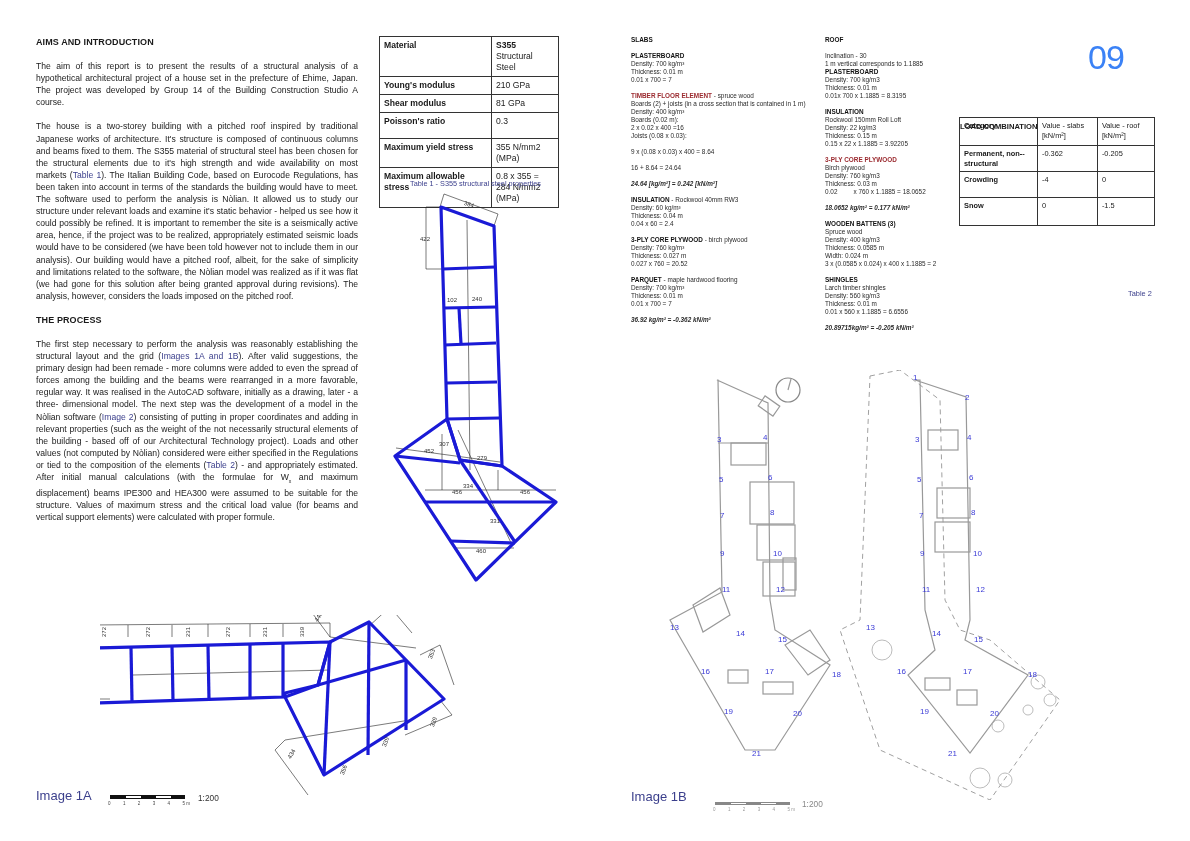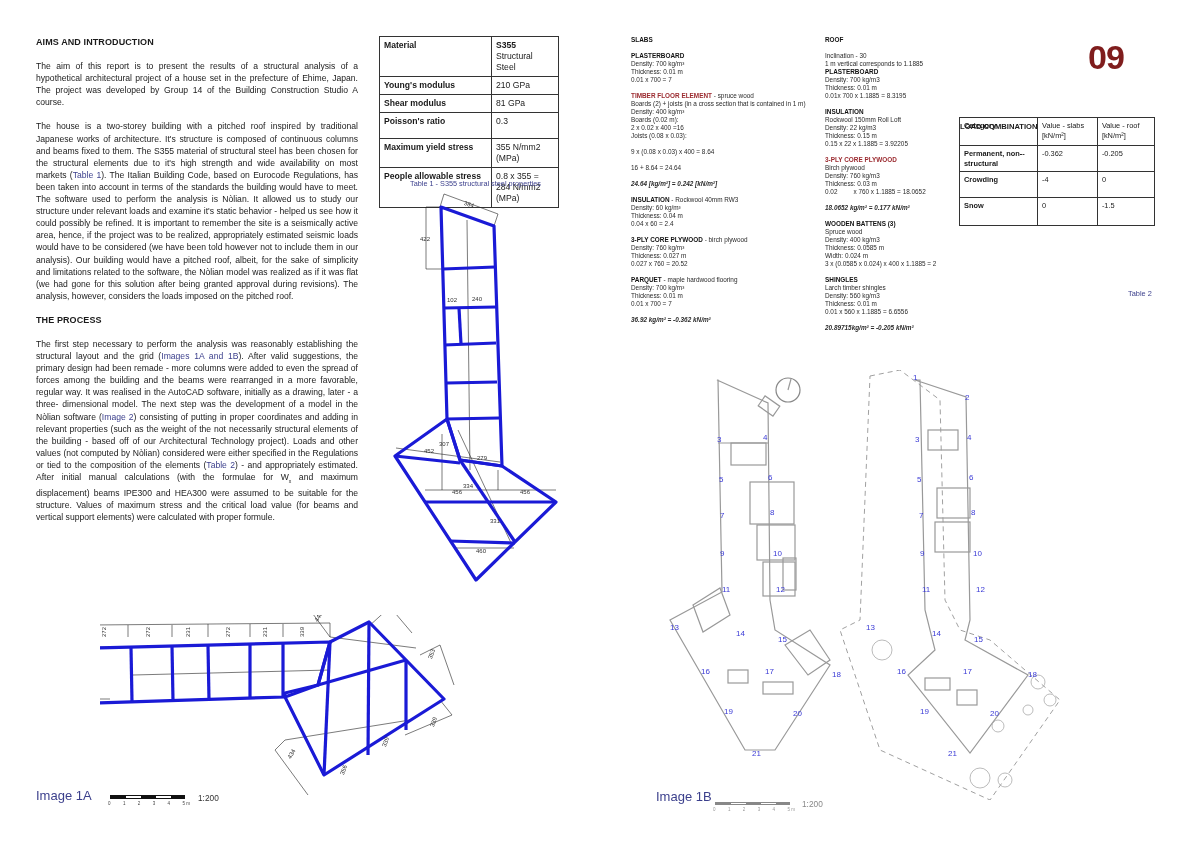--- a/index.html
+++ b/index.html
@@ -16,21 +16,21 @@
   table.t1 td { border: 1.4px solid #333; padding: 3px 4px; vertical-align: top; }
   table.t1 td.k { font-weight: bold; width: 112px; }
   .cap1 { left: 410px; top: 179px; font-size: 7.3px; color: #3b3f8c; }
 
   .mat { font-size: 6.4px; line-height: 8px; color: #2a2a2a; }
   .mat .h { font-weight: bold; color: #111; }
   .mat .red { color: #9b2a2f; font-weight: bold; }
   .mat .gap { height: 8px; }
   .mat .res { font-style: italic; font-weight: bold; }
 
-  .pagenum { left: 1088px; top: 38px; font-size: 34px; font-weight: bold; letter-spacing: -1px; color: #7f1d1d; }
+  .pagenum { left: 1088px; top: 38px; font-size: 34px; font-weight: normal; letter-spacing: -1px; color: #3b82f6; }
 
   .lc-title { left: 960px; top: 122px; font-size: 7.6px; font-weight: bold; }
   table.t2 { position: absolute; left: 959px; top: 117px; width: 196px; border-collapse: collapse; font-size: 7.4px; line-height: 9.5px; }
   table.t2 td { border: 1.4px solid #333; padding: 3px 4px; vertical-align: top; }
   table.t2 td.k { font-weight: bold; width: 78px; }
   table.t2 td.red { color: #9b2a2f; }
   .cap2 { left: 1128px; top: 289px; font-size: 7.4px; color: #3b3f8c; }
 
   .imgcap { font-size: 13px; color: #3b3f8c; }
   .scale-lbl { font-size: 8.3px; color: #333; }
@@ -64,21 +64,21 @@
       </tr>
   <tr>
         <td class="k" style="height:26px">Poisson's ratio</td>
         <td>0.3</td>
       </tr>
   <tr>
         <td class="k" style="height:26px">Maximum yield stress</td>
         <td>355 N/mm2 (MPa)</td>
       </tr>
   <tr>
-        <td class="k">People allowable stress</td>
+        <td class="k">Maximum allowable stress</td>
         <td>0.8 x 355 = 284 N/mm2 (MPa)</td>
       </tr>
 </tbody>
   </table>
 <div class="abs cap1">Table 1 -  S355 structural steel properties</div>
 
 <svg class="abs" style="left:380px;top:190px" width="200" height="400" viewBox="0 0 200 400">
   <g stroke="#222" stroke-width="0.6" fill="none">
     <polyline points="60,17 64,4 118,24 114,36"></polyline>
     <polyline points="60,17 46,17 46,79 62,79"></polyline>
@@ -369,21 +369,21 @@
     <text x="314" y="272">15</text>
       <text x="237" y="304">16</text>
     <text x="303" y="304">17</text>
       <text x="368" y="307">18</text>
     <text x="260" y="344">19</text>
       <text x="330" y="346">20</text>
     <text x="288" y="386">21</text>
   </g>
 </svg>
 
-<div class="abs imgcap" style="left:656px;top:789px">Image 1B</div>
+<div class="abs imgcap" style="left:631px;top:789px">Image 1B</div>
 <div class="abs" style="left:715px;top:802px;width:75px;height:3px;background:repeating-linear-gradient(90deg,#888 0 15px,#fff 15px 30px);border:1px solid #888"></div>
 <div class="abs" style="left:713px;top:807px;width:82px;display:flex;justify-content:space-between;font-size:4.5px;color:#999">
   <span>0</span>
     <span>1</span>
     <span>2</span>
     <span>3</span>
     <span>4</span>
     <span>5 m</span>
 </div>
 <div class="abs scale-lbl gray" style="left:802px;top:799px">1:200</div>

